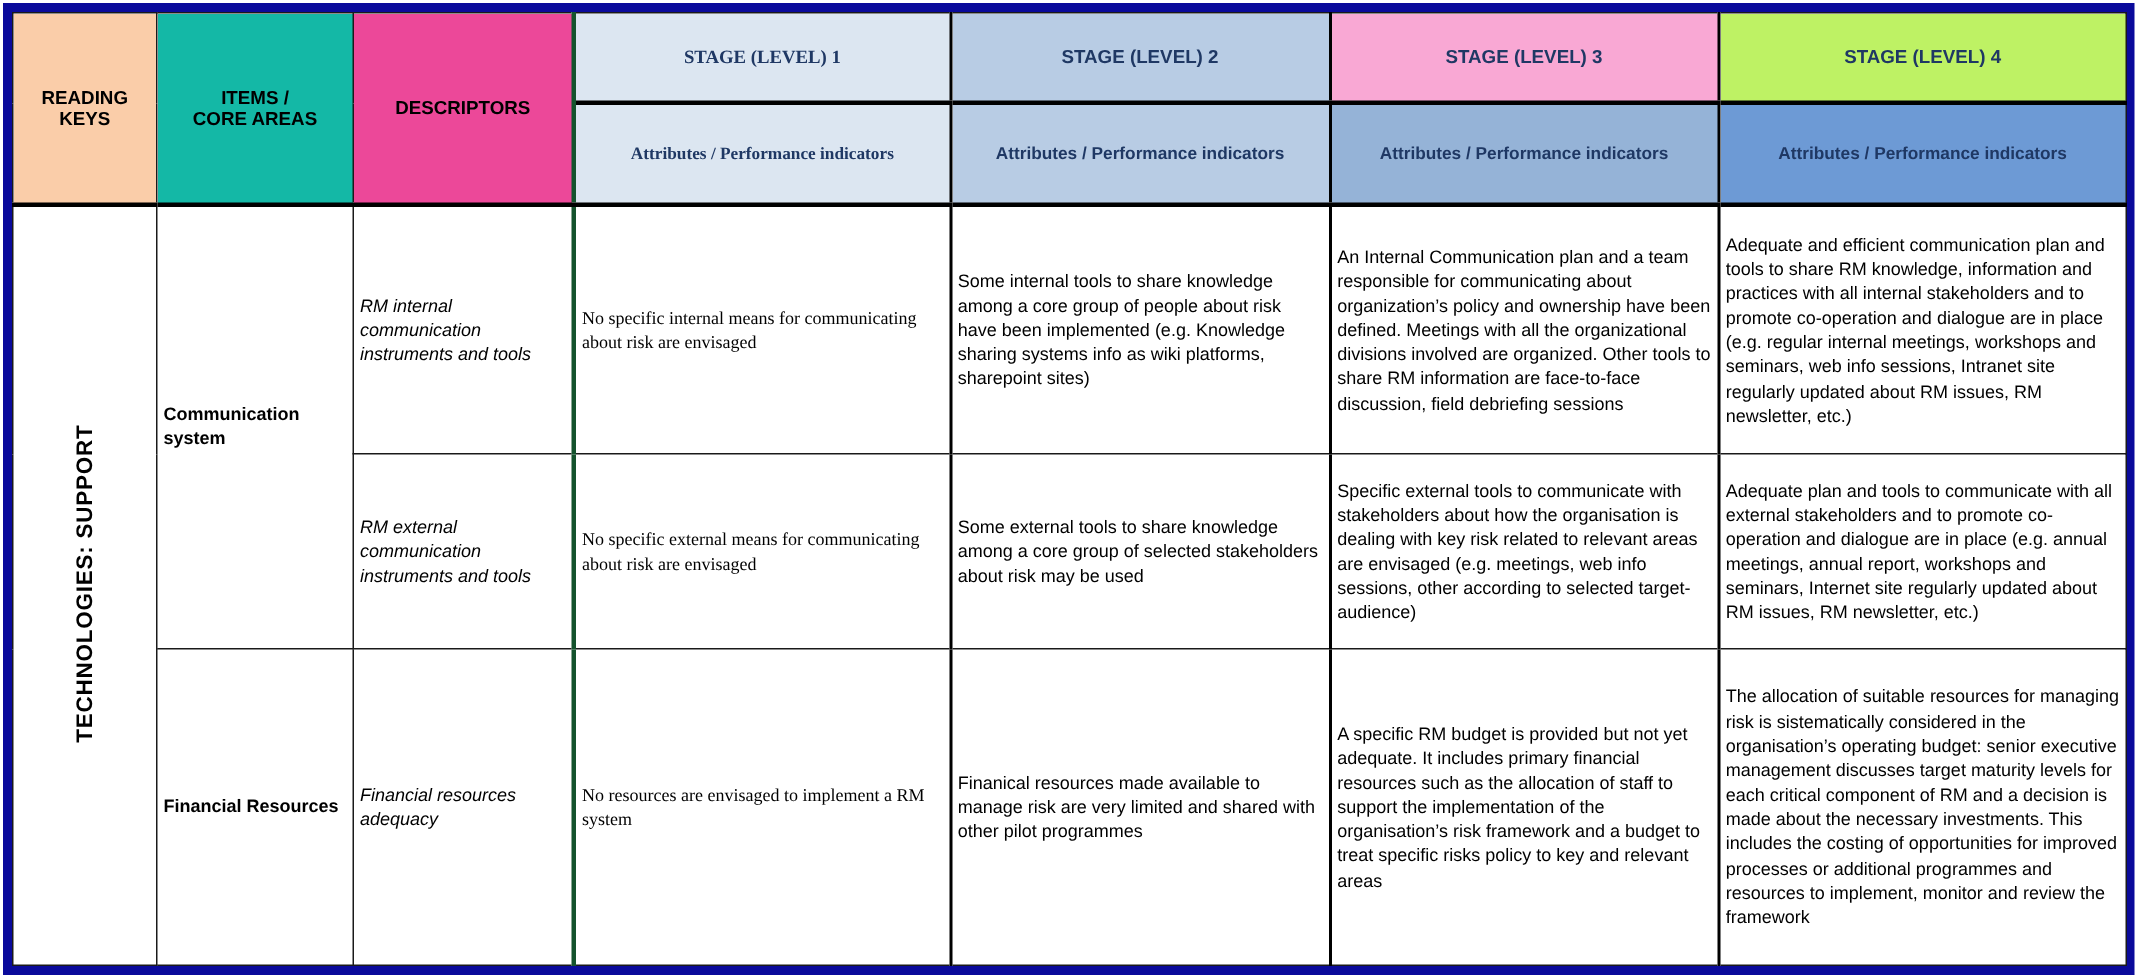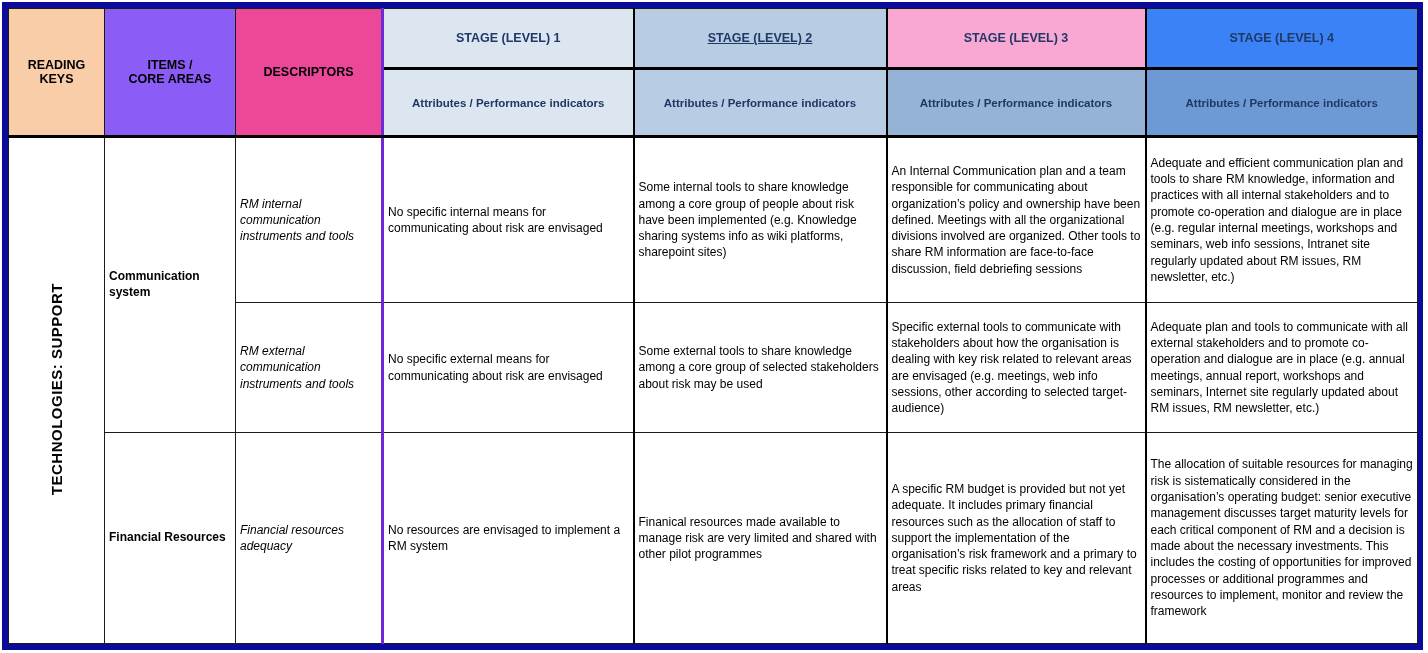--- a/index.html
+++ b/index.html
@@ -52,21 +52,21 @@
     font-weight: bold;
     text-align: center;
   }
   th.corner {
     background: #FACDA9;
     font-size: 12.5px;
     border-bottom: 3px solid #000;
   }
   th.corner-multiline { white-space: pre-line; }
   .stage-col { border-left: 2px solid #000; }
-  .stage-first { border-left: 3px solid #6d28d9; }
+  .stage-first { border-left: 3px solid #14532d; font-family: Liberation Serif, serif; }
   tr.r-head-sub th { border-top: 3px solid #000; border-bottom: 3px solid #000; }
   th.stage-title { font-size: 12.5px; color: #1F3864; }
   th.stage-sub   { font-size: 11.5px; color: #1F3864; }
 
   tbody td, tbody th { background: #ffffff; text-align: left; }
   td.core-area { font-weight: bold; line-height: 1.3; }
   td.descriptor { font-style: italic; line-height: 1.35; }
   td.stage-cell { line-height: 1.36; padding: 2px 4px; }
   th.vkey { border-right: 1px solid #1a1a1a; text-align: center; }
   .vlabel {
@@ -89,27 +89,27 @@
         <col class="c-item">
         <col class="c-desc">
       <col class="c-s1">
         <col class="c-s2">
         <col class="c-s3">
         <col class="c-s4">
     </colgroup>
     <thead>
       <tr class="r-head-top">
         <th rowspan="2" class="corner" style="background-color: rgb(250, 205, 169);">READING KEYS</th>
-        <th rowspan="2" class="corner corner-multiline" style="background-color: #8b5cf6;">ITEMS /
+        <th rowspan="2" class="corner corner-multiline" style="background-color: #14b8a6;">ITEMS /
 CORE AREAS</th>
         <th rowspan="2" class="corner" style="background-color: #ec4899;">DESCRIPTORS</th>
         <th class="stage-title stage-col stage-first" style="background-color: rgb(220, 230, 241);">STAGE (LEVEL) 1</th>
-        <th class="stage-title stage-col" style="background-color: rgb(184, 204, 228); text-decoration: underline;">STAGE (LEVEL) 2</th>
+        <th class="stage-title stage-col" style="background-color: rgb(184, 204, 228);">STAGE (LEVEL) 2</th>
         <th class="stage-title stage-col" style="background-color: #f9a8d4;">STAGE (LEVEL) 3</th>
-        <th class="stage-title stage-col" style="background-color: #3b82f6;">STAGE (LEVEL) 4</th>
+        <th class="stage-title stage-col" style="background-color: #bef264;">STAGE (LEVEL) 4</th>
       </tr>
       <tr class="r-head-sub">
         <th class="stage-sub stage-col stage-first" style="background-color: rgb(220, 230, 241);">Attributes / Performance indicators</th>
         <th class="stage-sub stage-col" style="background-color: rgb(184, 204, 228);">Attributes / Performance indicators</th>
         <th class="stage-sub stage-col" style="background-color: rgb(149, 179, 215);">Attributes / Performance indicators</th>
         <th class="stage-sub stage-col" style="background-color: rgb(109, 154, 213);">Attributes / Performance indicators</th>
       </tr>
     </thead>
     <tbody>
       <tr class="r-body-1">
@@ -128,18 +128,18 @@
         <td class="stage-cell stage-col stage-first">No specific external means for communicating about risk are envisaged</td>
         <td class="stage-cell stage-col">Some external tools to share knowledge among a core group of selected stakeholders about risk may be used</td>
         <td class="stage-cell stage-col">Specific external tools to communicate with stakeholders about how the organisation is dealing with key risk related to relevant areas are envisaged (e.g. meetings, web info sessions, other according to selected target-audience)</td>
         <td class="stage-cell stage-col">Adequate plan and tools to communicate with all external stakeholders and to promote co-operation and dialogue are in place (e.g. annual meetings, annual report, workshops and seminars, Internet site regularly updated about RM issues, RM newsletter, etc.)</td>
       </tr>
       <tr class="r-body-3">
         <td class="core-area">Financial Resources</td>
         <td class="descriptor">Financial resources adequacy</td>
         <td class="stage-cell stage-col stage-first">No resources are envisaged to implement a RM system</td>
         <td class="stage-cell stage-col">Finanical resources made available to manage risk are very limited and shared with other pilot programmes</td>
-        <td class="stage-cell stage-col">A specific RM budget is provided but not yet adequate. It includes primary financial resources such as the allocation of staff to support the implementation of the organisation’s risk framework and a primary to treat specific risks related to key and relevant areas</td>
+        <td class="stage-cell stage-col">A specific RM budget is provided but not yet adequate. It includes primary financial resources such as the allocation of staff to support the implementation of the organisation’s risk framework and a budget to treat specific risks policy to key and relevant areas</td>
         <td class="stage-cell stage-col">The allocation of suitable resources for managing risk is sistematically considered in the organisation’s operating budget: senior executive management discusses target maturity levels for each critical component of RM and a decision is made about the necessary investments. This includes the costing of opportunities for improved processes or additional programmes and resources to implement, monitor and review the framework</td>
       </tr>
     </tbody>
   </table>
 </div>
 
 </body></html>

